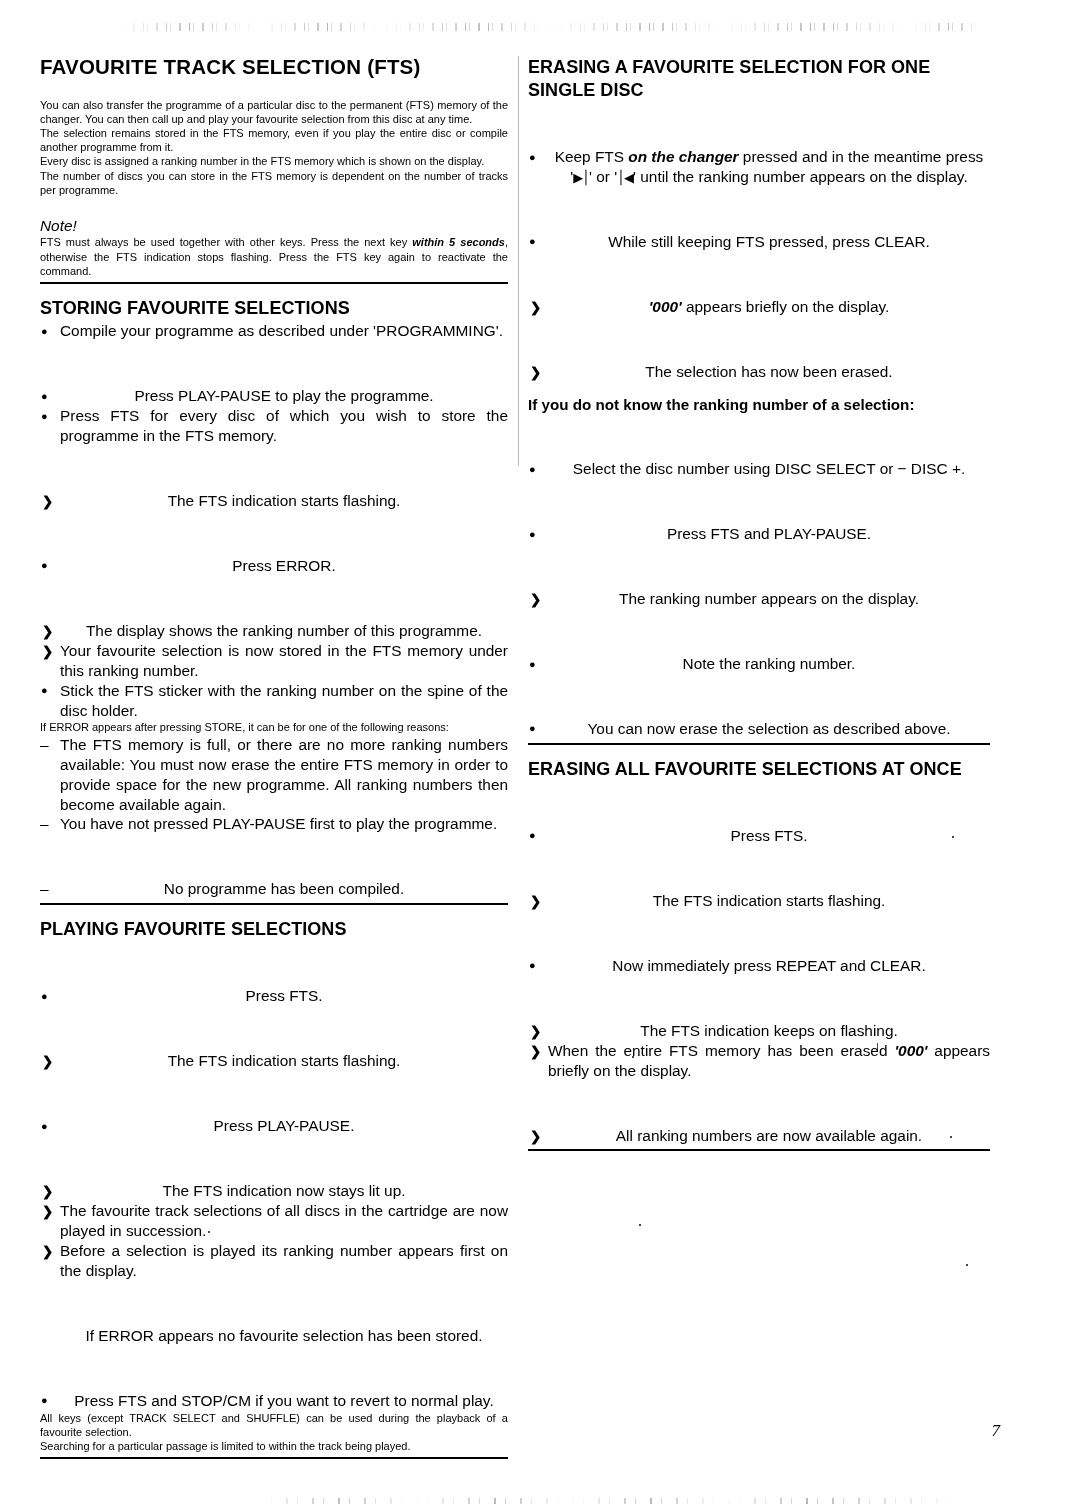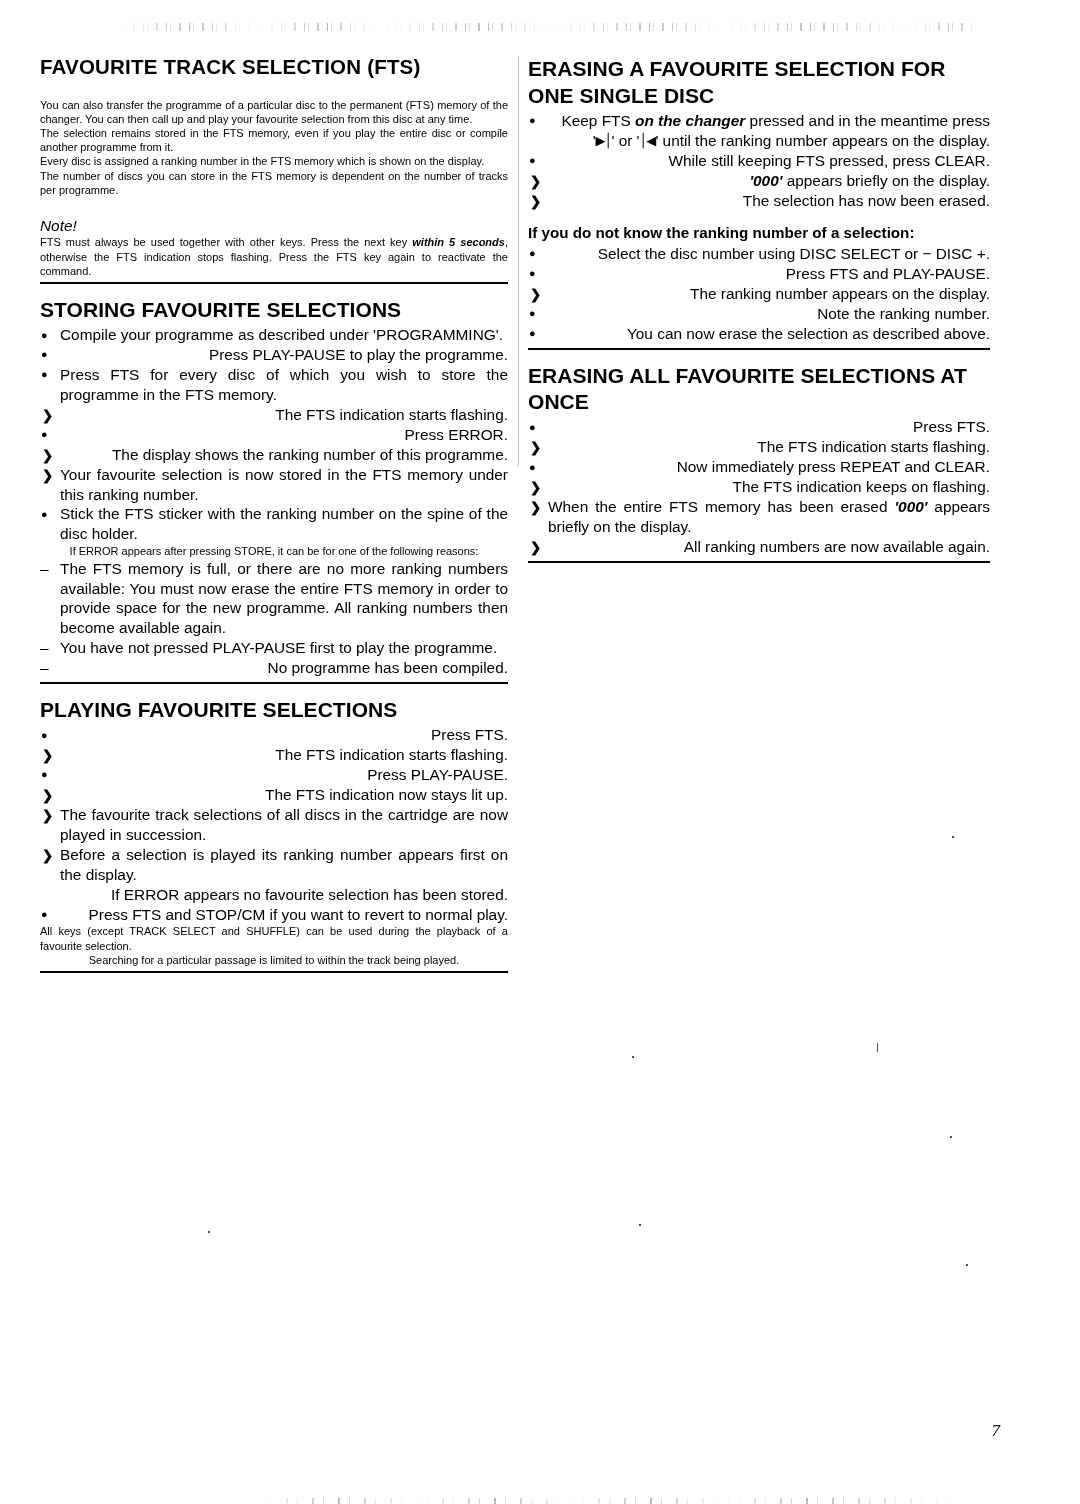--- a/index.html
+++ b/index.html
@@ -90,21 +90,21 @@
 
   
   h1.doc-title {
     font-size: 20.5px;
     font-weight: bold;
     letter-spacing: .2px;
     margin: 0 0 19px 0;
     line-height: 1.1;
   }
   h2.section-title {
-    font-size: 21px;
+    font-size: 18px;
     font-weight: bold;
     letter-spacing: .05px;
     margin: 0 0 1px 0;
     line-height: 1.28;
   }
   h3.sub-title {
     font-size: 15.2px;
     font-weight: bold;
     margin: 0 0 1px 0;
     line-height: 1.28;
@@ -118,36 +118,36 @@
   }
 
   p.para {
     font-size: 11px;
     line-height: 1.295;
     margin: 0;
     text-align: justify;
     -webkit-hyphens: none;
     hyphens: none;
   }
-  p.para.nojust { text-align: center; }
+  p.para.nojust { text-align: left; }
 
   ul.bullets {
     list-style: none;
     margin: 0;
     padding: 0;
   }
   ul.bullets li {
     position: relative;
     font-size: 15.4px;
     line-height: 1.295;
     padding-left: 20px;
     text-align: justify;
     margin: 0;
   }
-  ul.bullets li.nojust { text-align: right; }
+  ul.bullets li.nojust { text-align: center; margin-top: 45px; }
   ul.bullets li .marker {
     position: absolute;
     left: 0;
     top: 0;
     width: 17px;
     text-align: left;
     font-size: 15.4px;
     line-height: 1.295;
   }
   

